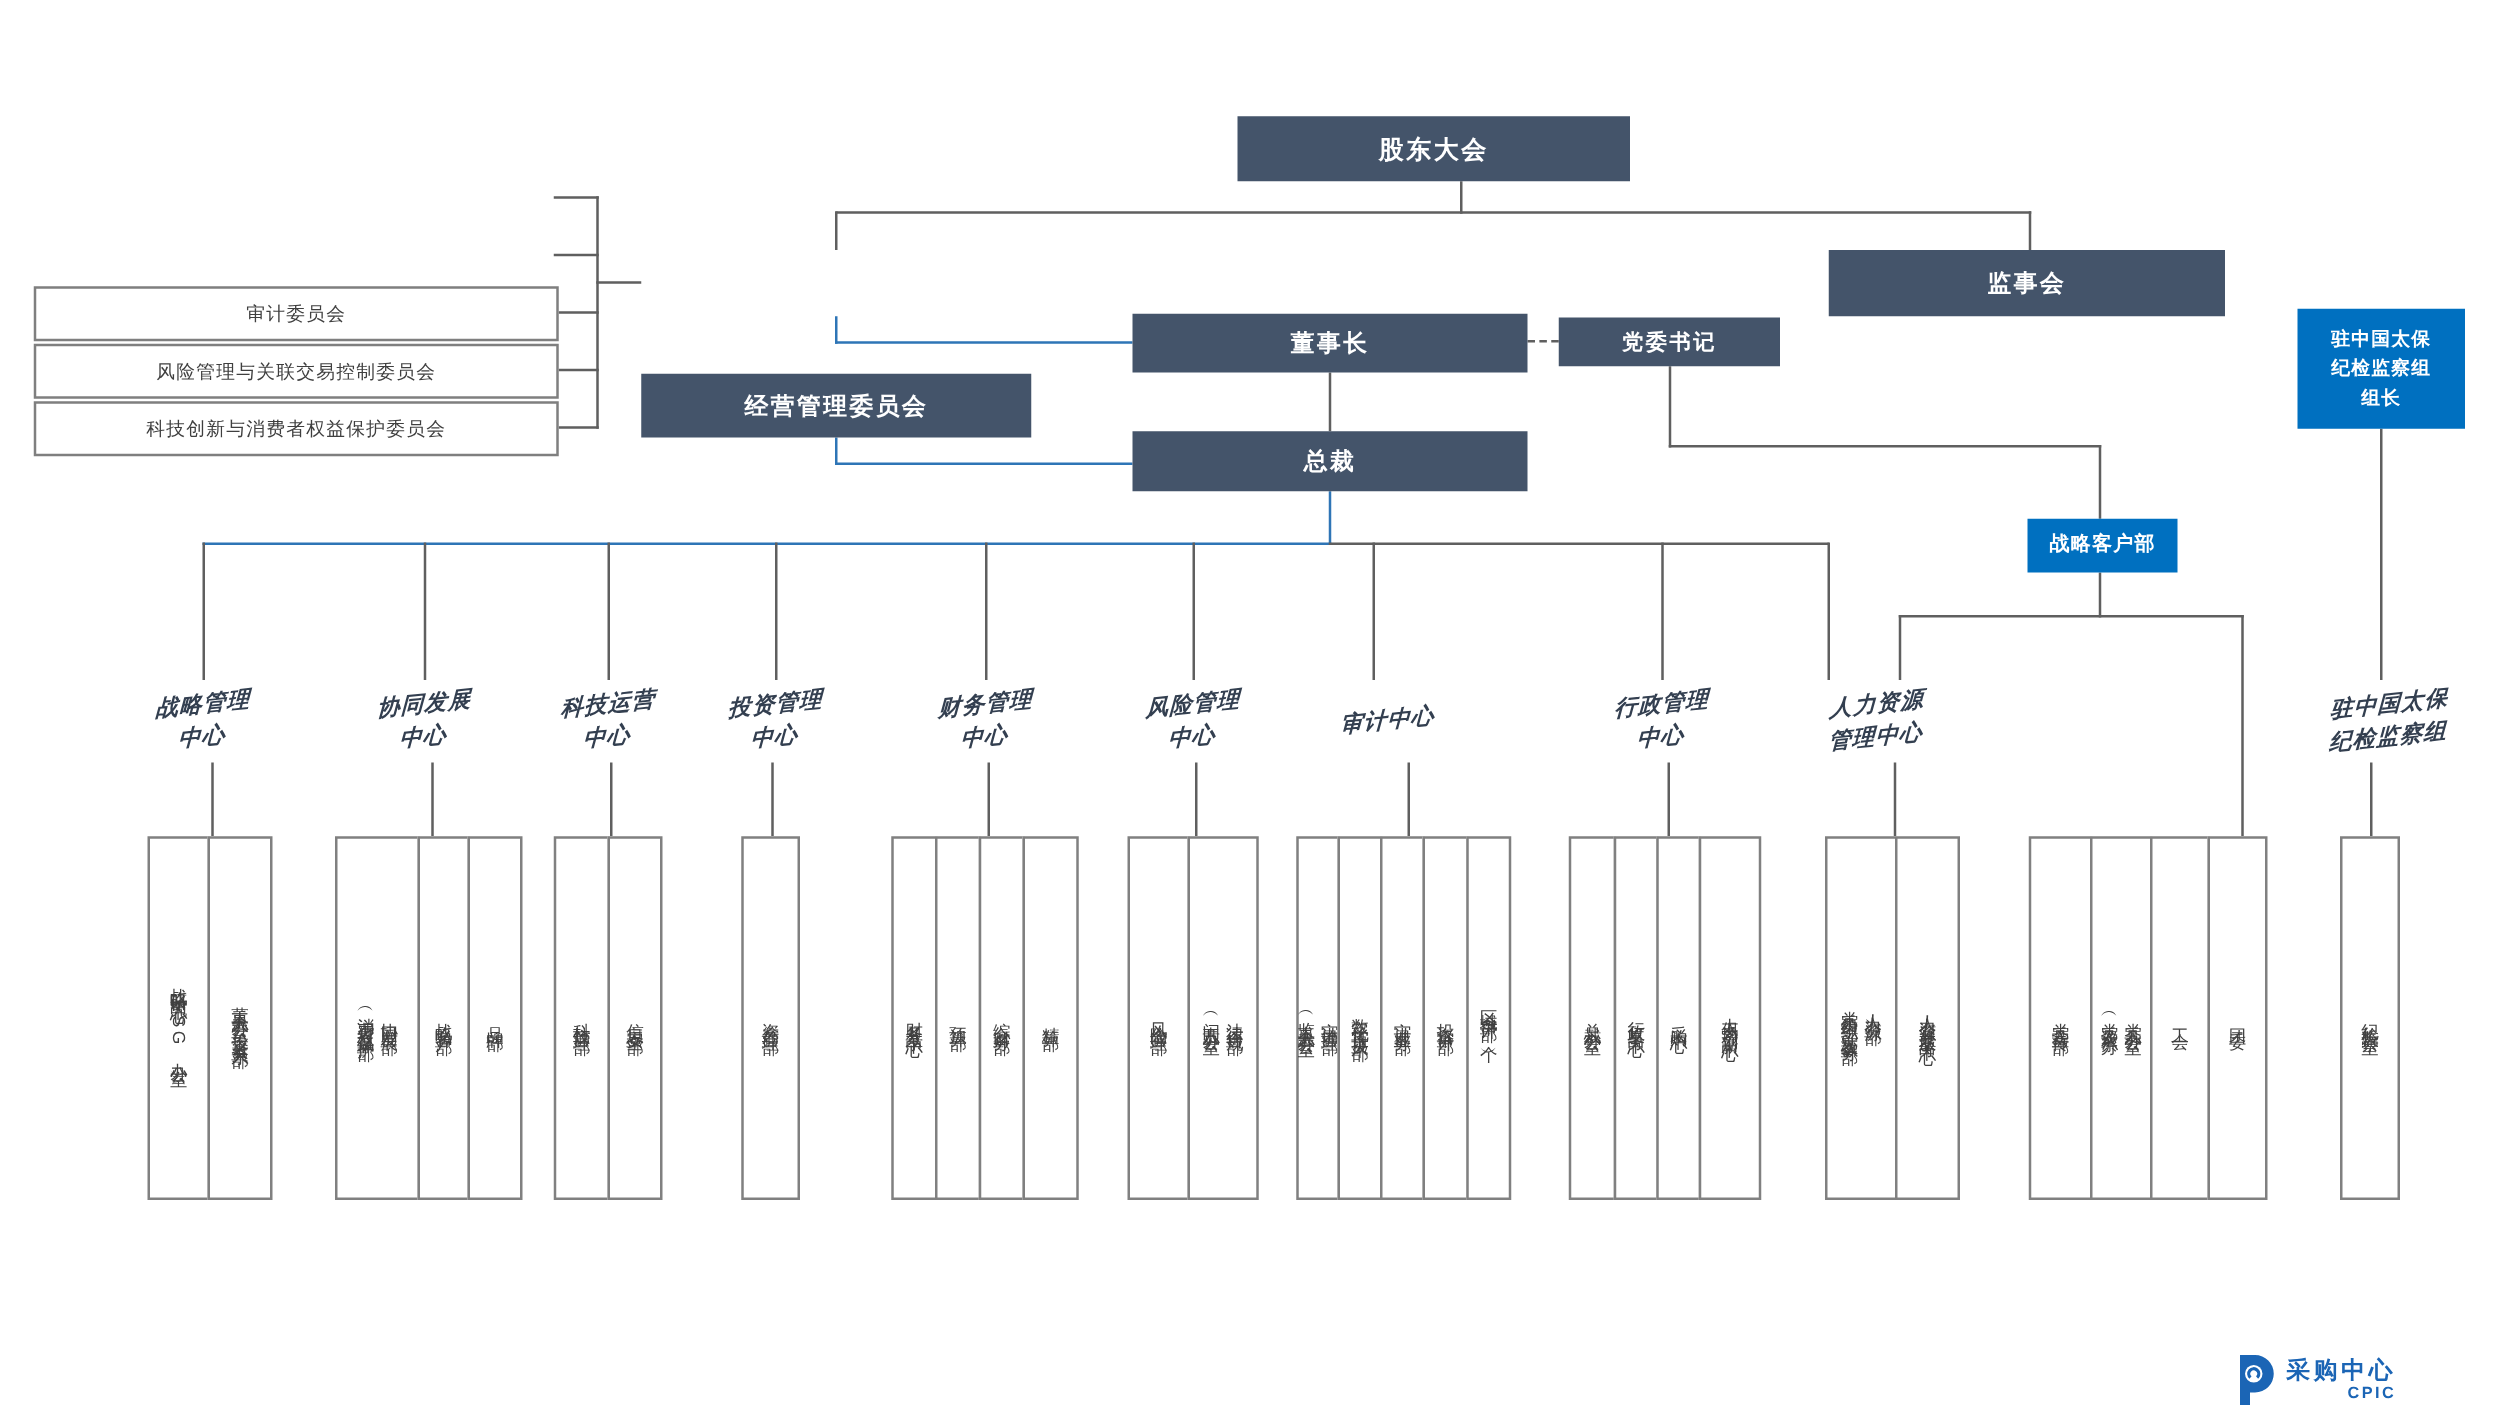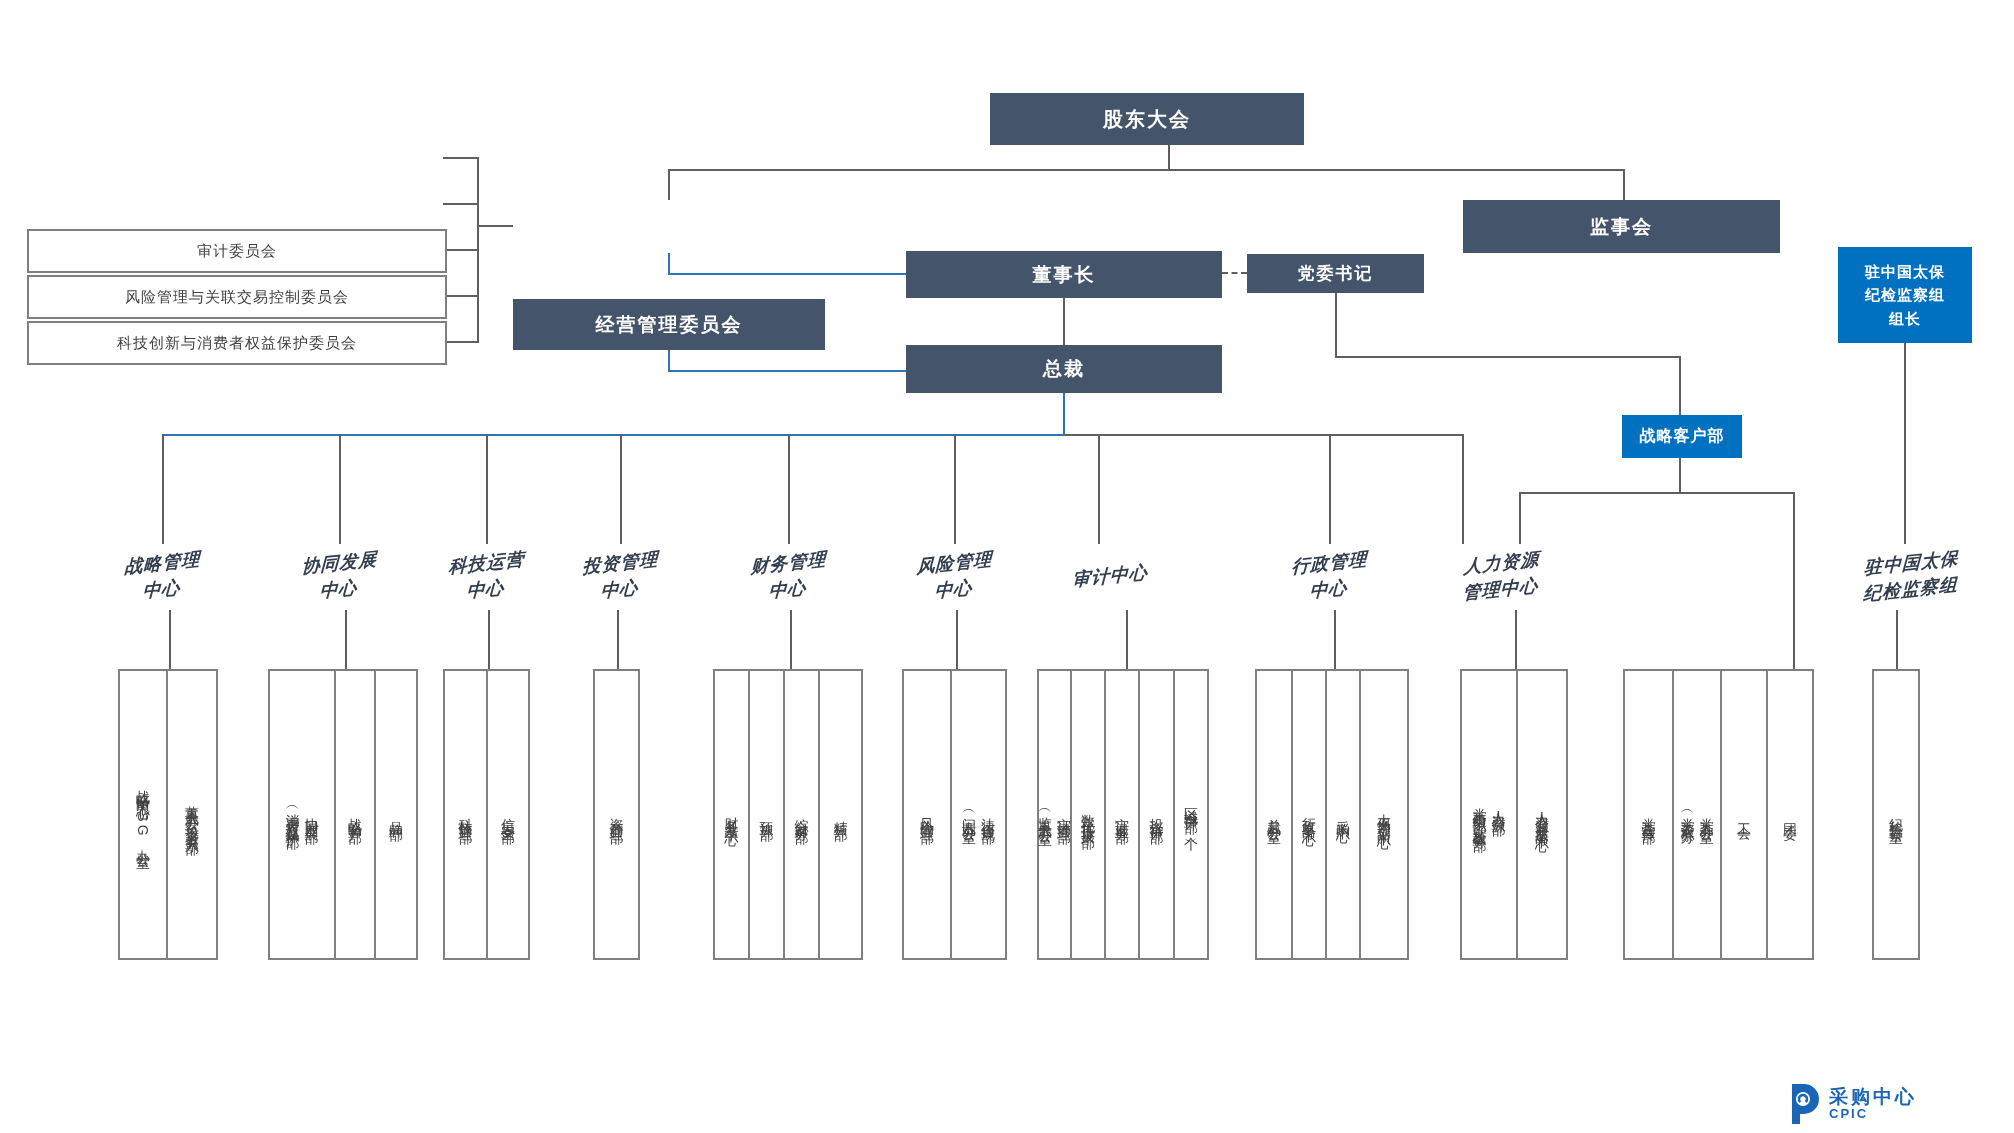--- a/index.html
+++ b/index.html
@@ -52,21 +52,21 @@
   .hline{height:2px;}
   .vline{width:2px;}
   .blue{background:#2E75B6;}
   .dashed{
     position:absolute;height:0;border-top:2px dashed #5f5f5f;background:none;
   }
   
   #logo{position:absolute;left:1786px;top:1083px;display:flex;align-items:center;gap:7px;}
   #logo .names{display:flex;flex-direction:column;line-height:1.05;}
   #logo .cn{color:#1B65B5;font-size:19px;font-weight:bold;letter-spacing:3px;}
-  #logo .en{color:#1B65B5;font-size:13px;font-weight:bold;letter-spacing:2px;}
+  #logo .en{color:#1B65B5;font-size:13px;font-weight:bold;letter-spacing:2px;text-align:right;}
 </style>
 </head>
 <body>
 
 <div id="canvas">
 
   <div class="vline" style="left:1168px;top:145px;height:26px;"></div>
   <div class="hline" style="left:669px;top:169px;width:956px;"></div>
   <div class="vline" style="left:668px;top:169px;height:31px;"></div>
   <div class="vline" style="left:1623px;top:169px;height:31px;"></div>

